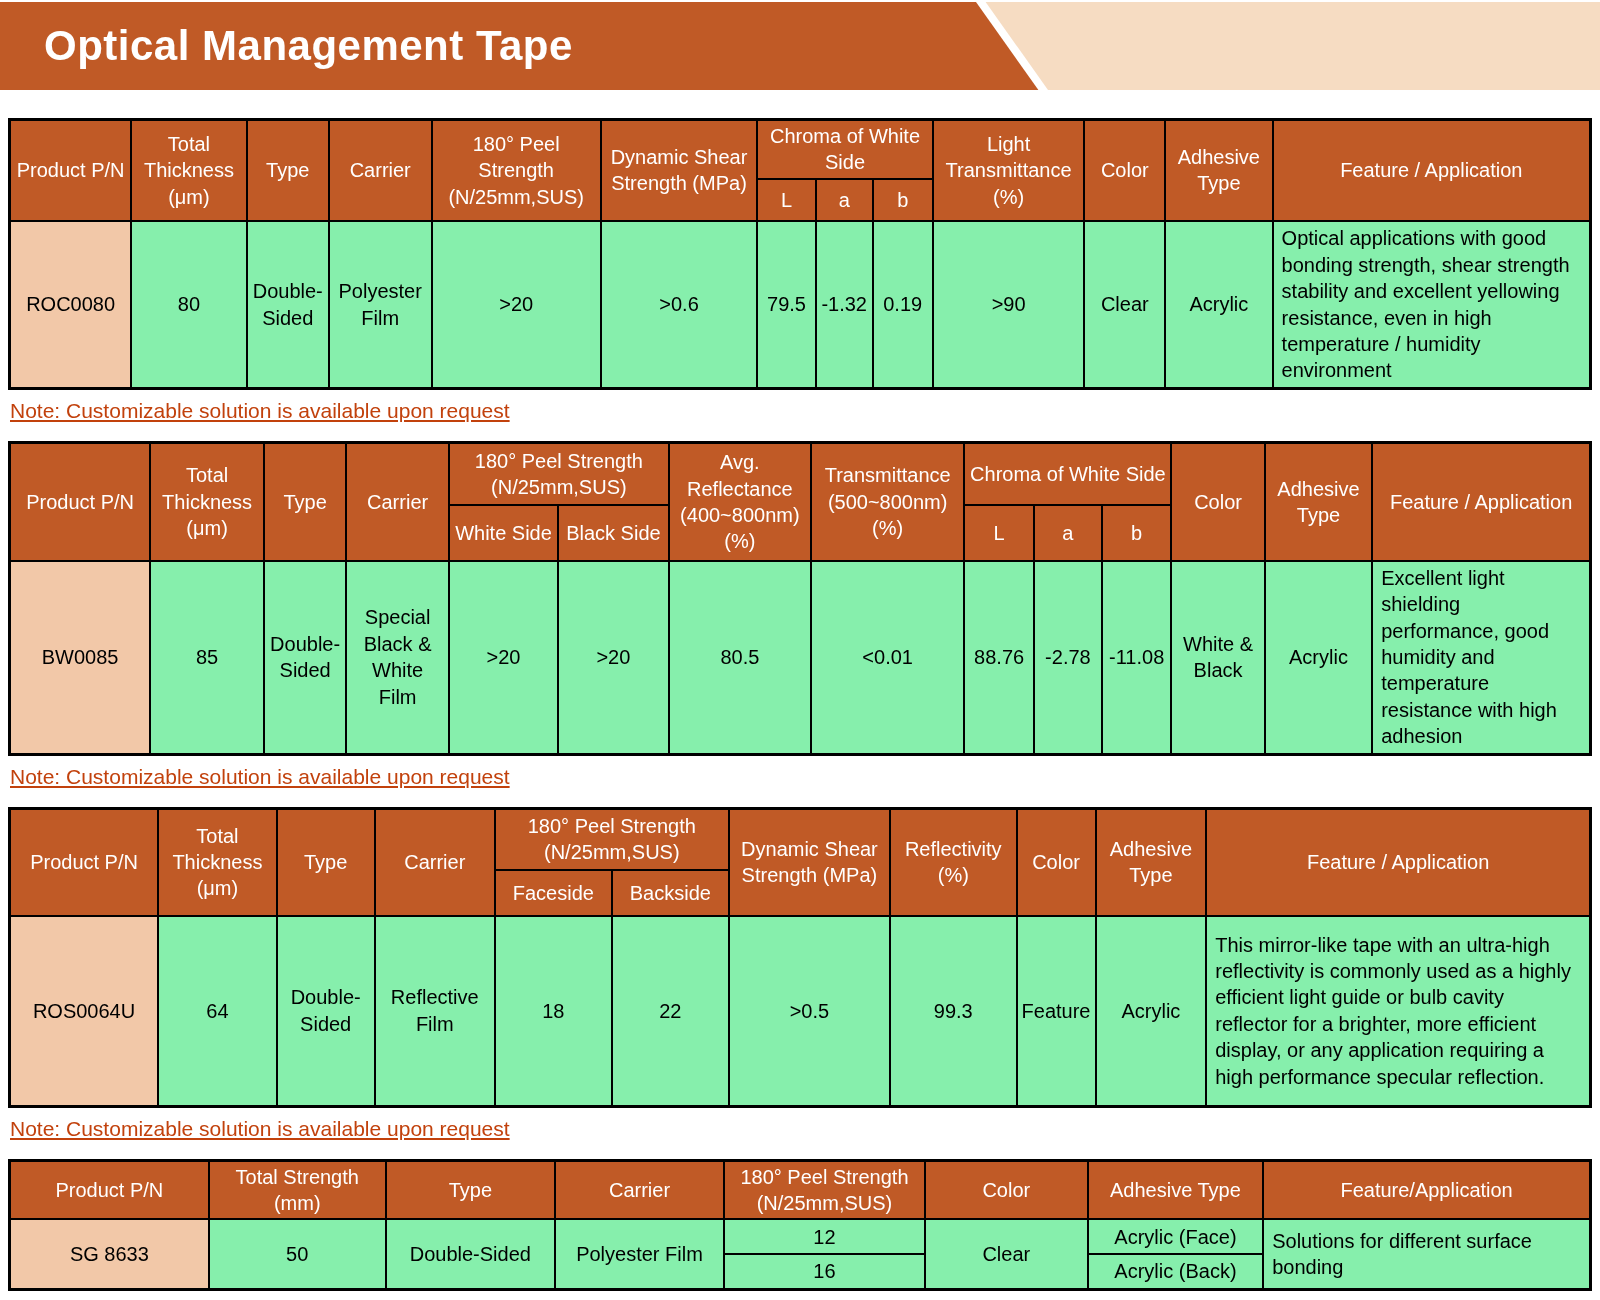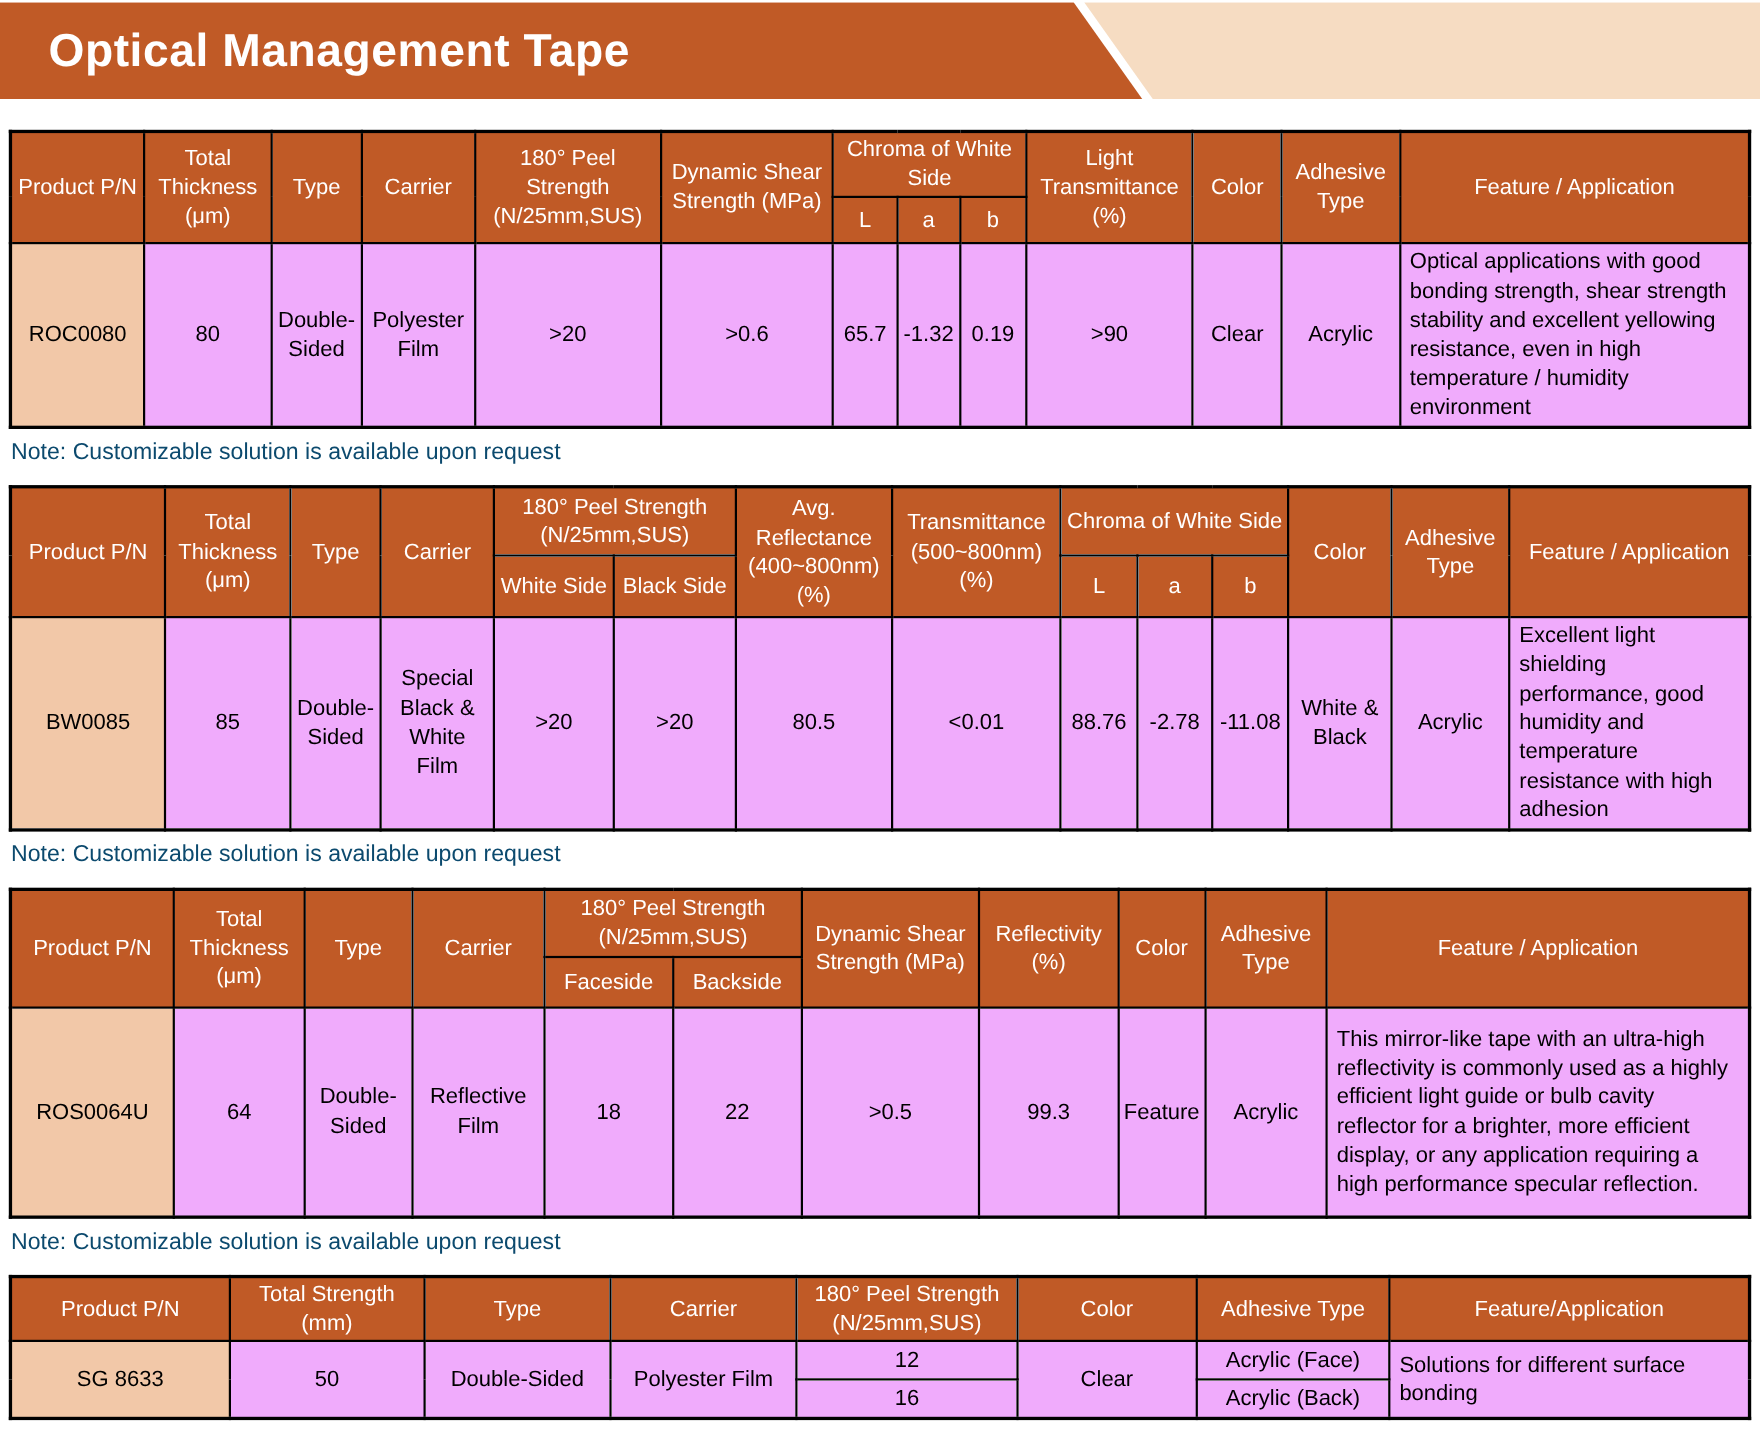--- a/index.html
+++ b/index.html
@@ -31,30 +31,30 @@
     border-collapse:collapse; table-layout:fixed; width:100%;
     border:3px solid #000; margin-top:18px;
   }
   .t1 { margin-top:28px; }
   th, td {
     border:2px solid #000; text-align:center; vertical-align:middle;
     padding:2px 4px; font-size:20px; line-height:1.32;
     overflow:hidden; word-wrap:break-word;
   }
   th { background:#c05a26; color:#fff; font-weight:normal; }
-  td { background:#f0abfc; color:#000; }
+  td { background:#86efac; color:#000; }
   td.pn { background:#f2c8a8; }
   td.feature { text-align:left; padding:3px 8px; }
   
   .t1 .hrA  { height:56px; }  .t1 .hrB { height:42px; }  .t1 .dr { height:168px; }
   .t2 .hrA  { height:62px; }  .t2 .hrB { height:56px; }  .t2 .dr { height:136px; }
   .t3 .hrA  { height:62px; }  .t3 .hrB { height:46px; }  .t3 .dr { height:190px; }
   .t4 .hr   { height:58px; }  .t4 .dr  { height:35px; }
   
-  .note { color:#0c4a6e; font-size:21px; margin:9px 0 0 2px; }
+  .note { color:#c2410c; font-size:21px; margin:9px 0 0 2px;text-decoration:underline; }
 </style>
 </head>
 <body>
 
 <div class="page">
 
   <div class="banner">
     <div class="banner-peach"></div>
     <div class="banner-orange">
       <h1>Optical Management Tape</h1>
@@ -100,21 +100,21 @@
         </tr>
       </thead>
       <tbody>
         <tr class="dr">
           <td class="pn">ROC0080</td>
           <td>80</td>
           <td>Double-Sided</td>
           <td>Polyester Film</td>
           <td>&gt;20</td>
           <td>&gt;0.6</td>
-          <td>65.7</td>
+          <td>79.5</td>
           <td>-1.32</td>
           <td>0.19</td>
           <td>&gt;90</td>
           <td>Clear</td>
           <td>Acrylic</td>
           <td class="feature">Optical applications with good bonding strength, shear strength stability and excellent yellowing resistance, even in high temperature / humidity environment</td>
         </tr>
       </tbody>
     </table>
     <p class="note">Note: Customizable solution is available upon request</p>

